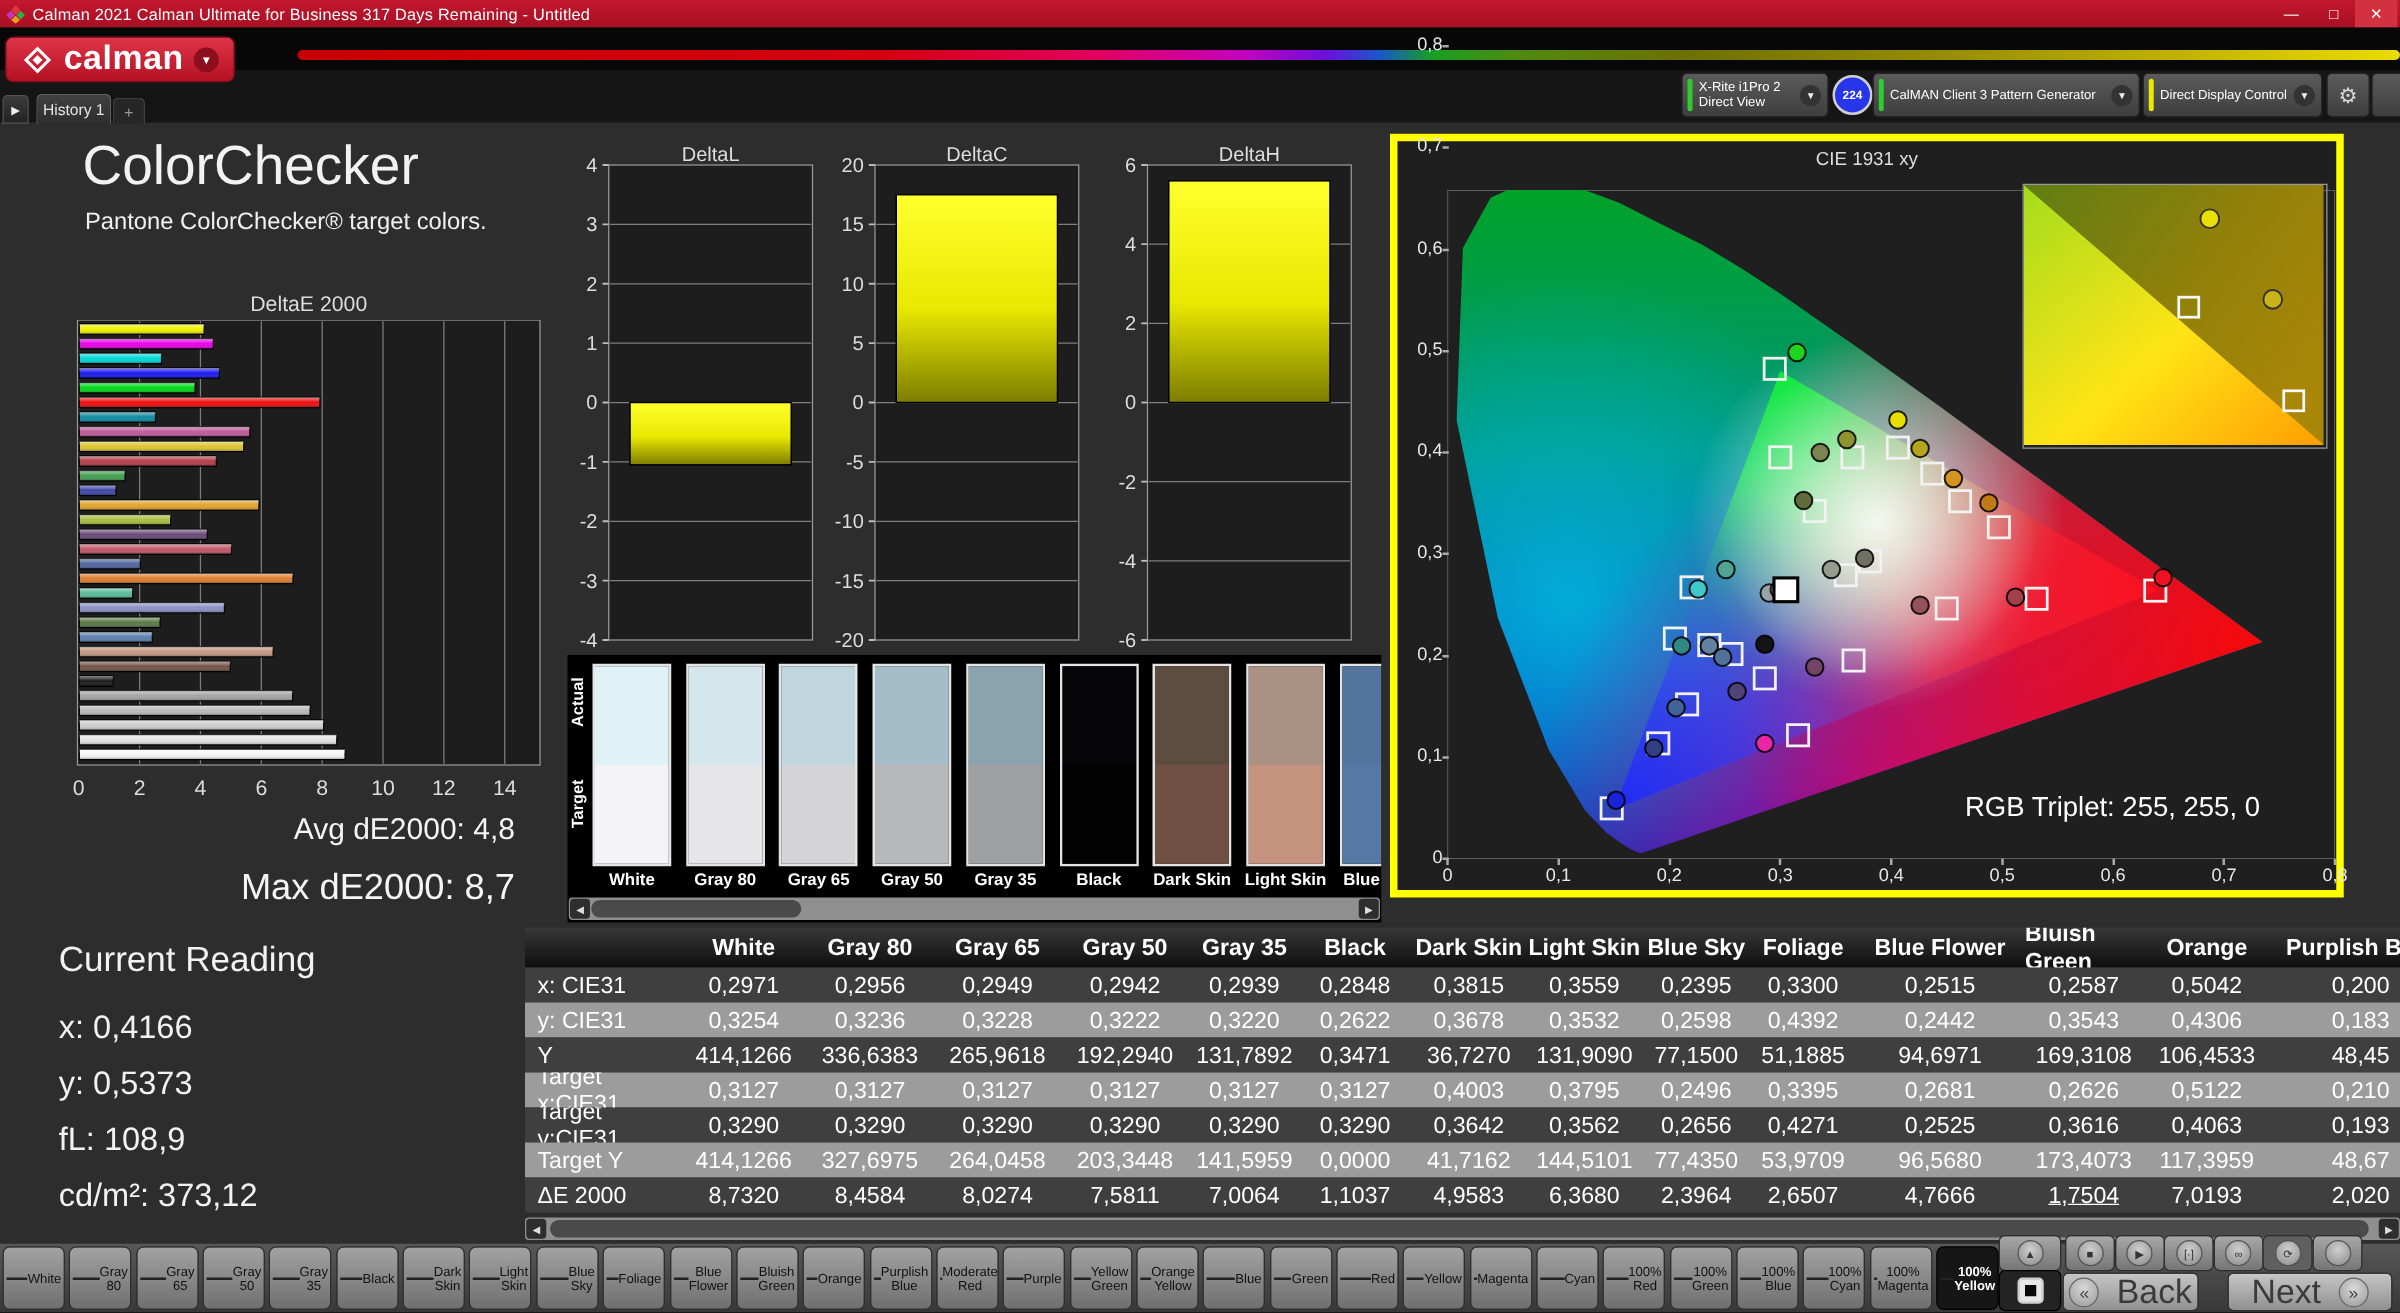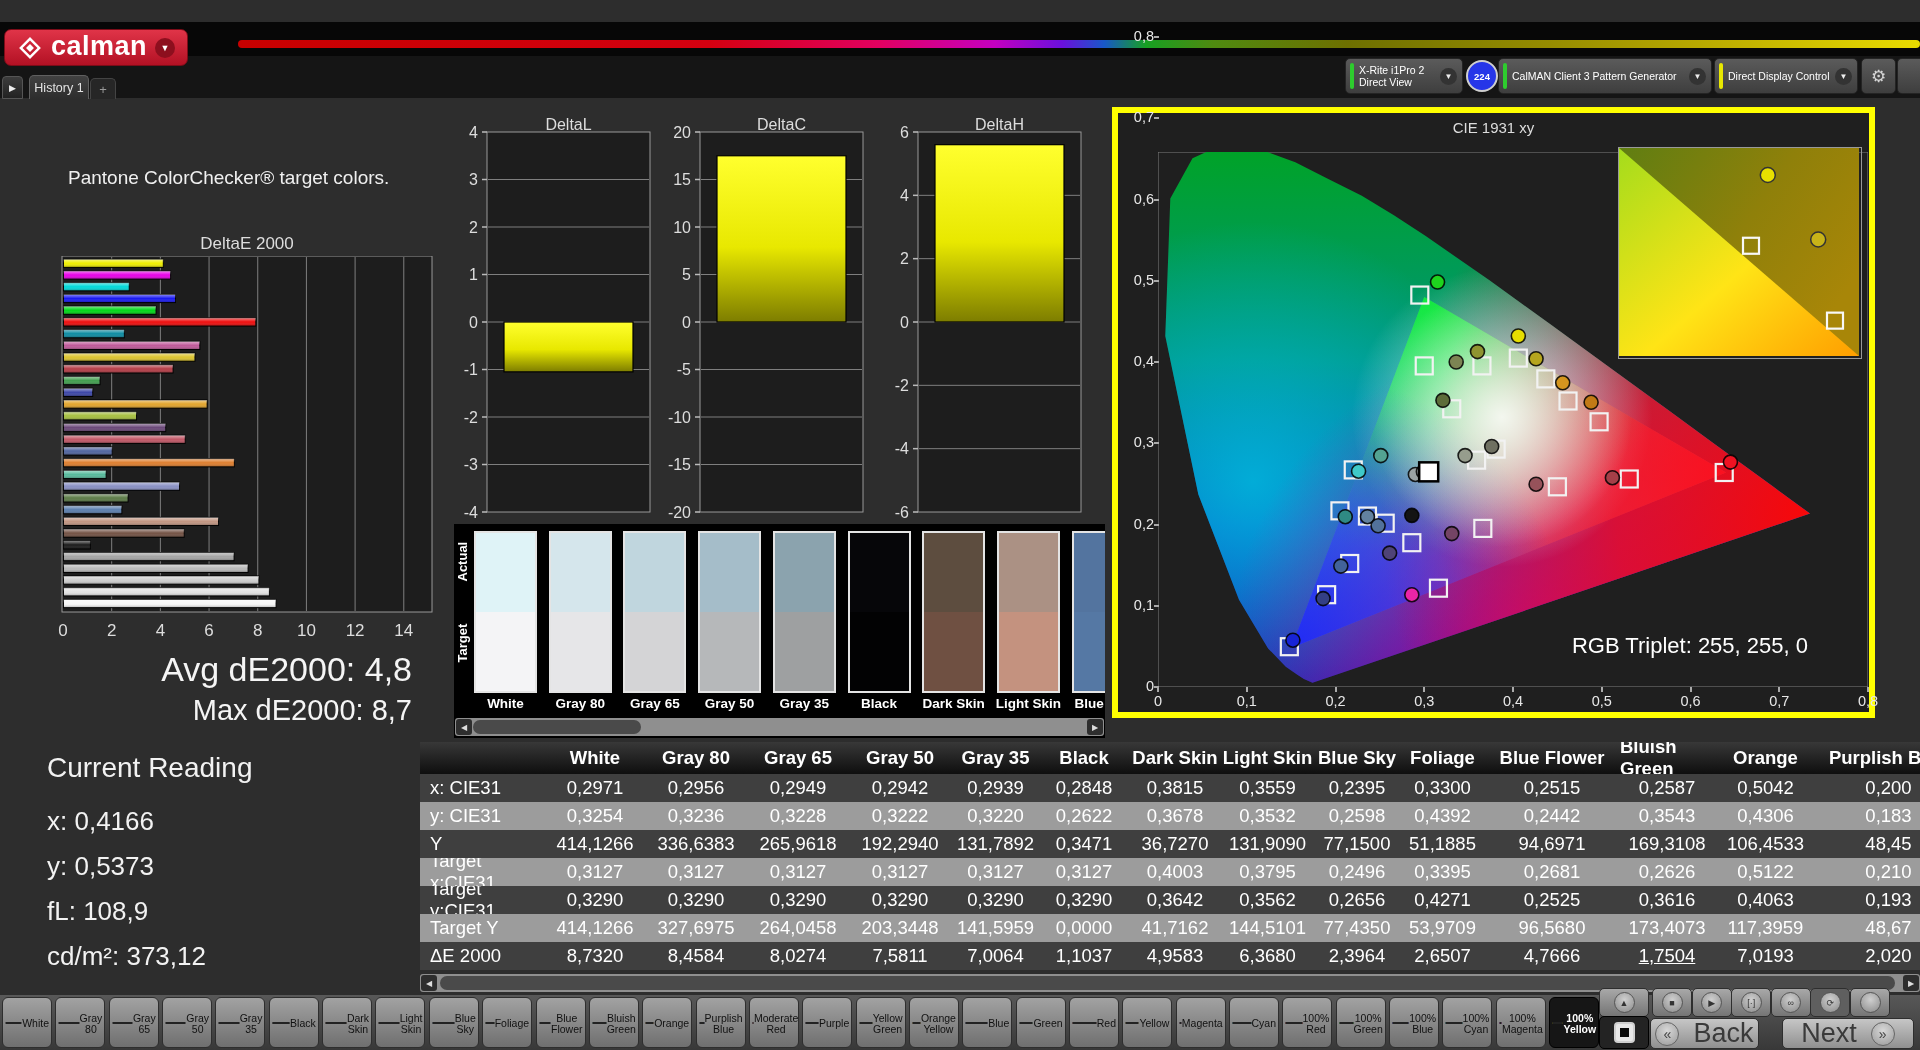--- a/index.html
+++ b/index.html
@@ -47,21 +47,21 @@
                display:flex;align-items:center;justify-content:center;}
   #gearbtn{left:1861px;top:58px;width:33px;height:34px;background:linear-gradient(#5b5b5b,#3e3e3e);
            border:1px solid #242424;border-radius:5px;color:#d5d5d5;font-size:17px;
            display:flex;align-items:center;justify-content:center;}
   #edgebtn{left:1897px;top:58px;width:23px;height:34px;background:linear-gradient(#5b5b5b,#3e3e3e);
            border:1px solid #242424;border-radius:5px 0 0 5px;border-right:none;}
   
   #cc-title{left:66px;top:108px;font-size:44px;color:#f2f2f2;}
   #cc-desc{left:68px;top:166px;font-size:19px;color:#f0f0f0;line-height:24px;}
   #deltae-title{left:62px;top:234px;width:370px;text-align:center;font-size:17px;color:#ddd;}
-  #avg-line{left:0px;top:650px;width:412px;text-align:right;font-size:34px;color:#f5f5f5;}
+  #avg-line{left:0px;top:650px;width:412px;text-align:right;font-size:24px;color:#f5f5f5;}
   #max-line{left:0px;top:694px;width:412px;text-align:right;font-size:29px;color:#f5f5f5;}
   #cur-title{left:47px;top:752px;font-size:28px;color:#f2f2f2;}
   .reading{left:47px;font-size:26px;color:#f2f2f2;}
   
   .chart-title{position:absolute;text-align:center;font-size:16px;color:#ddd;}
   
   #strip{left:454px;top:524px;width:651px;height:214px;background:#000;overflow:hidden;}
   .vlabel{position:absolute;left:-2px;width:20px;color:#fff;font-size:13px;font-weight:bold;
           transform:rotate(-90deg);transform-origin:center;}
   .sw{position:absolute;width:63px;top:7px;height:162px;border:2px solid #e4e4e4;box-sizing:border-box;}
@@ -105,20 +105,34 @@
           justify-content:center;gap:14px;color:#3a3a3a;font-size:27px;}
   .navbtn .cir{width:22px;height:22px;border-radius:50%;background:radial-gradient(circle at 50% 35%,#d8d8d8,#999);
                border:1px solid #666;display:flex;align-items:center;justify-content:center;
                font-size:14px;color:#444;}
 </style>
 </head>
 <body>
 
 <div id="app">
 
+  <div id="titlebar" class="abs">
+    <svg width="15" height="15" style="margin-left:5px">
+      <polygon points="7.5,0 11,4 7.5,8 4,4" fill="#e33440"></polygon>
+      <polygon points="11.5,4.5 15,8 11.5,11.5 8,8" fill="#3aa843"></polygon>
+      <polygon points="7.5,8.5 11,12 7.5,15 4,12" fill="#e8a020"></polygon>
+      <polygon points="3.5,4.5 7,8 3.5,11.5 0,8" fill="#c438b8"></polygon>
+    </svg>
+    <span class="ttl">Calman 2021 Calman Ultimate for Business 317 Days Remaining  - Untitled</span>
+    <div id="winbtns">
+      <div class="wb">—</div>
+      <div class="wb">□</div>
+      <div class="wb close">✕</div>
+    </div>
+  </div>
 
   <div id="logobar" class="abs"></div>
   <div id="rainbow" class="abs"></div>
   <div id="calmanbtn" class="abs">
     <svg width="26" height="26" viewBox="0 0 26 26">
       <rect x="6.5" y="6.5" width="13" height="13" fill="none" stroke="#fff" stroke-width="2.4" transform="rotate(45 13 13)"></rect>
       <rect x="10.2" y="10.2" width="5.6" height="5.6" fill="#fff" transform="rotate(45 13 13)"></rect>
     </svg>
     <span class="brand">calman</span>
     <span class="chev">▼</span>
@@ -144,20 +158,21 @@
     <div class="chev">▼</div>
   </div>
   <div class="ddl" style="left:1714px;width:142px;">
     <div class="edge" style="background:#e8e800"></div>
     <div class="txt">Direct Display Control</div>
     <div class="chev">▼</div>
   </div>
   <div id="gearbtn" class="abs">⚙</div>
   <div id="edgebtn" class="abs"></div>
 
+  <div id="cc-title" class="abs">ColorChecker</div>
   <div id="cc-desc" class="abs">
     <div>Pantone ColorChecker® target colors.</div>
   </div>
   <div id="deltae-title" class="abs">DeltaE 2000</div>
   <div id="deltae-chart" class="abs" style="left:48px;top:256px;"><svg width="400" height="392">
         <defs>
           <linearGradient id="shine" x1="0" y1="0" x2="0" y2="1">
             <stop offset="0%" stop-color="rgba(255,255,255,.5)"></stop>
             <stop offset="50%" stop-color="rgba(255,255,255,0)"></stop>
             <stop offset="100%" stop-color="rgba(0,0,0,.3)"></stop>

